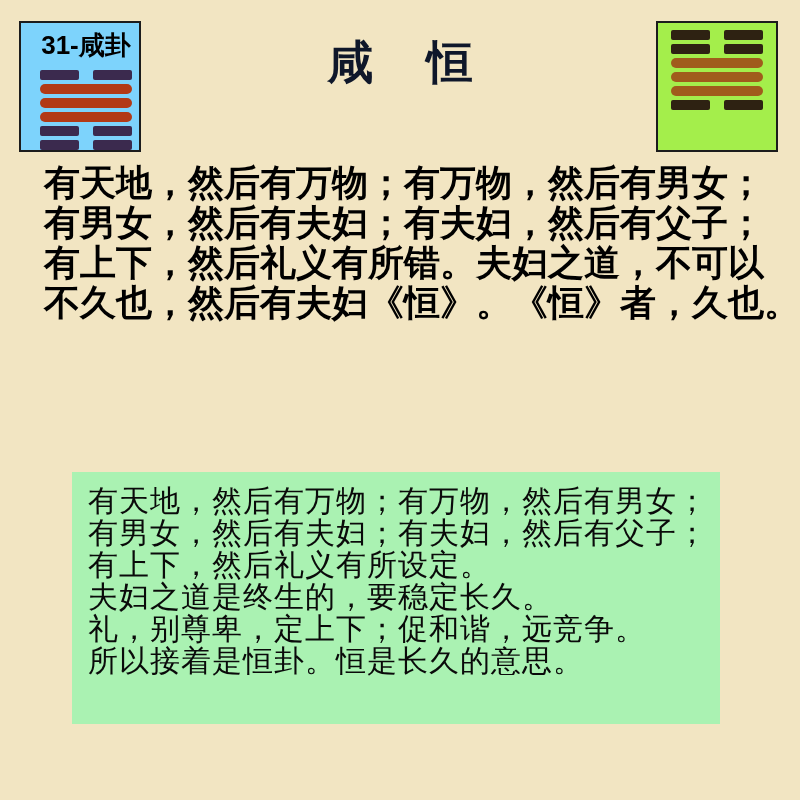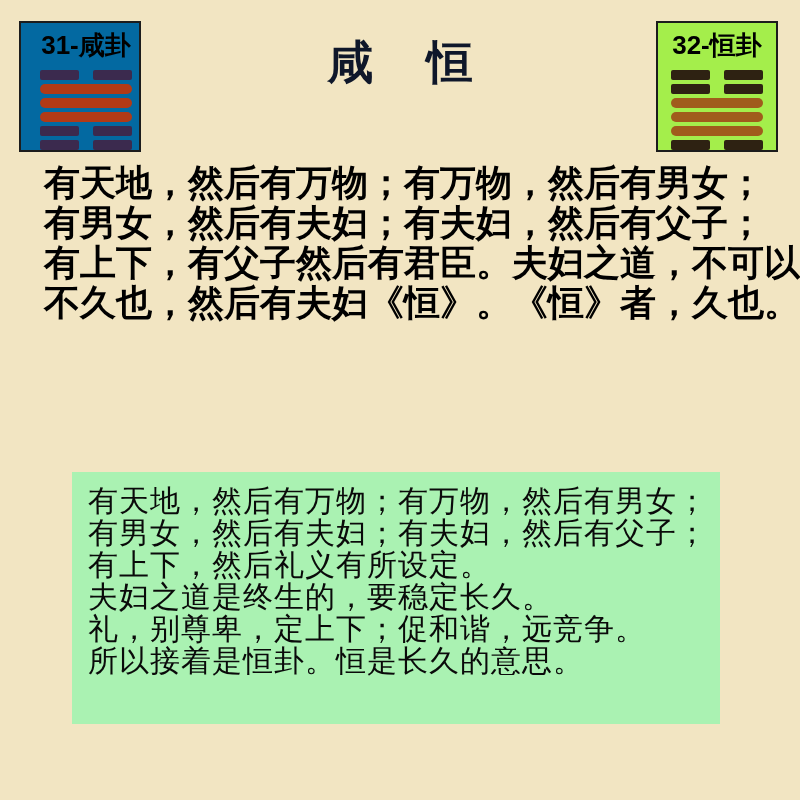--- a/index.html
+++ b/index.html
@@ -97,21 +97,21 @@
     letter-spacing: 1px;
     font-family: "Liberation Serif", serif;
     white-space: nowrap;
   }
 </style>
 </head>
 <body>
 
 <div class="page" style="background: rgb(242, 229, 194);">
 
-  <div class="badge badge-31" style="background: #0369a1; padding-left: 12px;">
+  <div class="badge badge-31" style="background: #7dd3fc; padding-left: 12px;">
     <div class="badge-label">31-咸卦</div>
     <div class="hexagram">
         <div class="hexrow broken">
           <span class="seg" style="background: rgb(59, 42, 78);"></span>
           <span class="seg" style="background: rgb(59, 42, 78);"></span>
         </div>
         <div class="hexrow solid" style="background: rgb(178, 58, 22);"></div>
         <div class="hexrow solid" style="background: rgb(178, 58, 22);"></div>
         <div class="hexrow solid" style="background: rgb(178, 58, 22);"></div>
         <div class="hexrow broken">
@@ -121,21 +121,20 @@
         <div class="hexrow broken">
           <span class="seg" style="background: rgb(59, 42, 78);"></span>
           <span class="seg" style="background: rgb(59, 42, 78);"></span>
         </div>
       </div>
   </div>
 
   <div class="title">咸 恒</div>
 
   <div class="badge badge-32" style="background: rgb(164, 238, 75);">
-    <div class="badge-label">32-恒卦</div>
     <div class="hexagram">
         <div class="hexrow broken">
           <span class="seg" style="background: rgb(46, 34, 18);"></span>
           <span class="seg" style="background: rgb(46, 34, 18);"></span>
         </div>
         <div class="hexrow broken">
           <span class="seg" style="background: rgb(46, 34, 18);"></span>
           <span class="seg" style="background: rgb(46, 34, 18);"></span>
         </div>
         <div class="hexrow solid" style="background: rgb(160, 92, 28);"></div>
@@ -144,21 +143,21 @@
         <div class="hexrow broken">
           <span class="seg" style="background: rgb(46, 34, 18);"></span>
           <span class="seg" style="background: rgb(46, 34, 18);"></span>
         </div>
       </div>
   </div>
 
   <div class="classical">
       <div>有天地，然后有万物；有万物，然后有男女；</div>
       <div>有男女，然后有夫妇；有夫妇，然后有父子；</div>
-      <div>有上下，有父子然后有君臣。夫妇之道，不可以</div>
+      <div>有上下，然后礼义有所错。夫妇之道，不可以</div>
       <div>不久也，然后有夫妇《恒》。《恒》者，久也。</div>
     </div>
 
   <div class="greenbox" style="background: rgb(170, 242, 178);">
       <div>有天地，然后有万物；有万物，然后有男女；</div>
       <div>有男女，然后有夫妇；有夫妇，然后有父子；</div>
       <div>有上下，然后礼义有所设定。</div>
       <div>夫妇之道是终生的，要稳定长久。</div>
       <div>礼，别尊卑，定上下；促和谐，远竞争。</div>
       <div>所以接着是恒卦。恒是长久的意思。</div>

